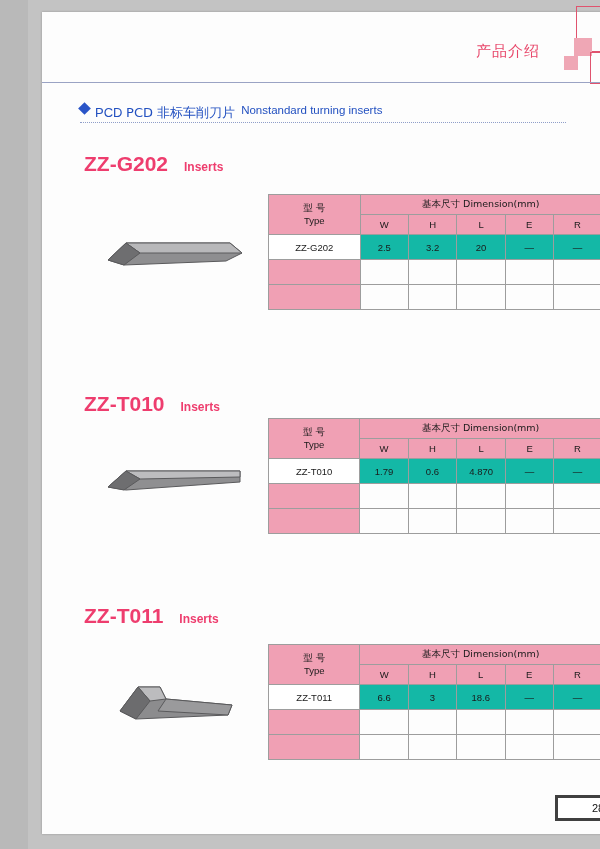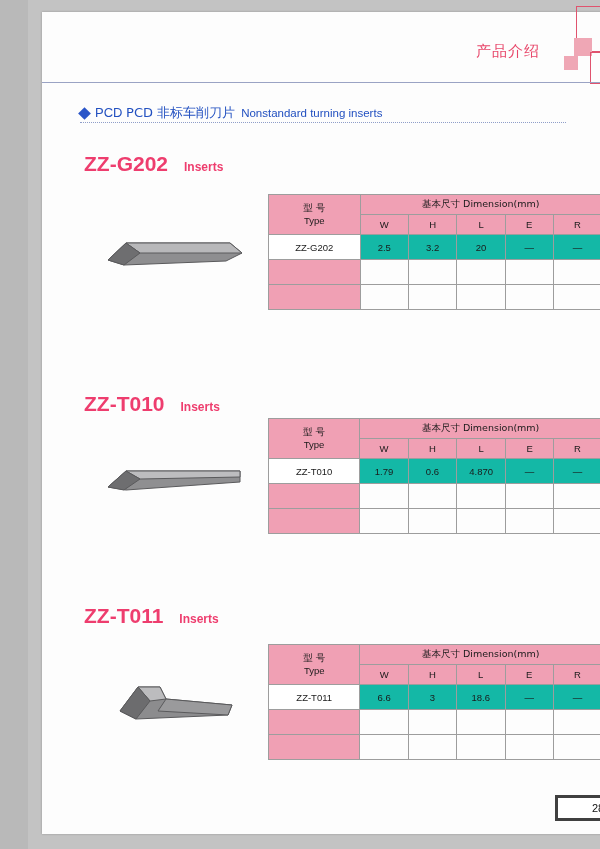--- a/index.html
+++ b/index.html
@@ -59,21 +59,20 @@
     width: 572px;
     height: 1px;
     background: #9aa3c4;
   }
 
   .section-head {
     position: absolute;
     left: 52px;
     top: 104px;
     display: flex;
-    align-items: center;
     gap: 6px;
   }
   .diamond {
     width: 9px; height: 9px;
     background: #2a55c8;
     transform: rotate(45deg);
     display: inline-block;
   }
   .section-head .cn {
     color: #2250c0;

